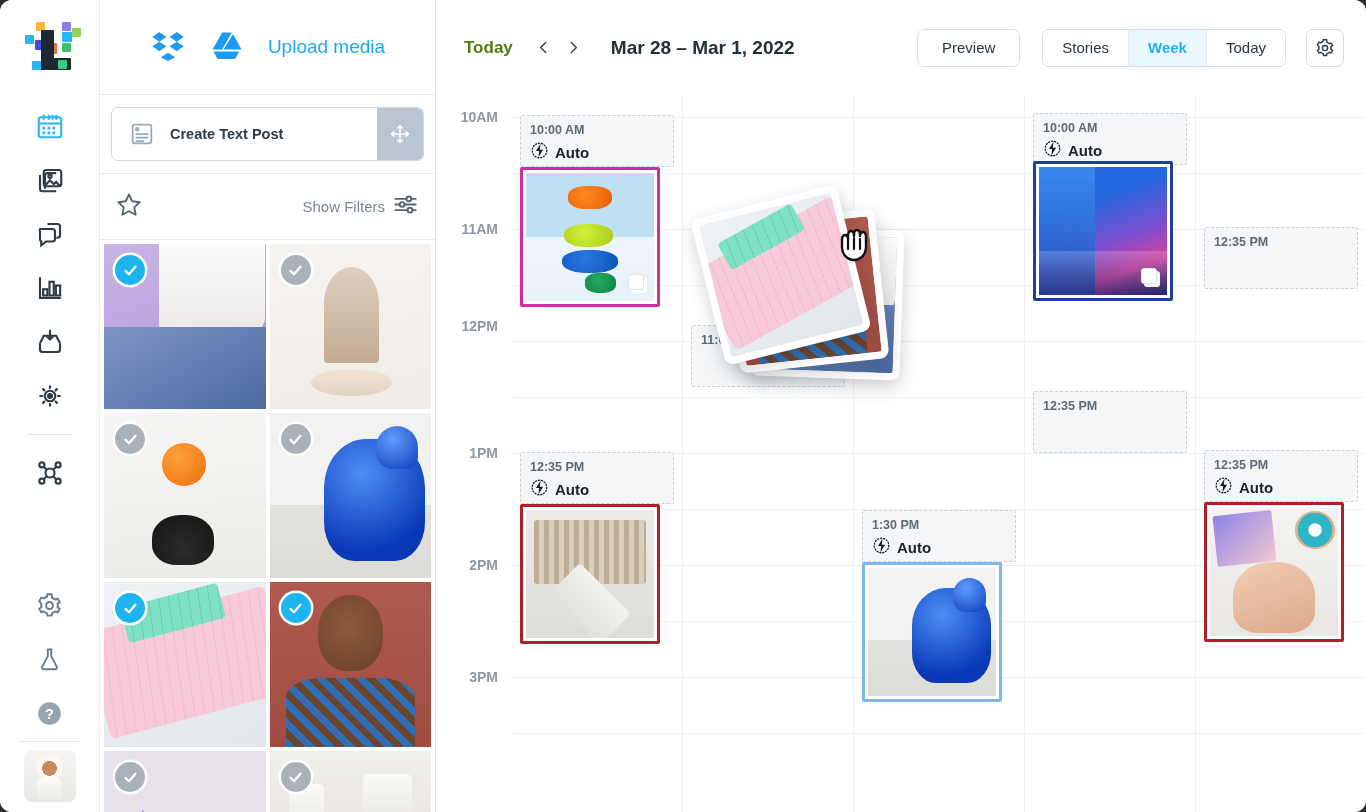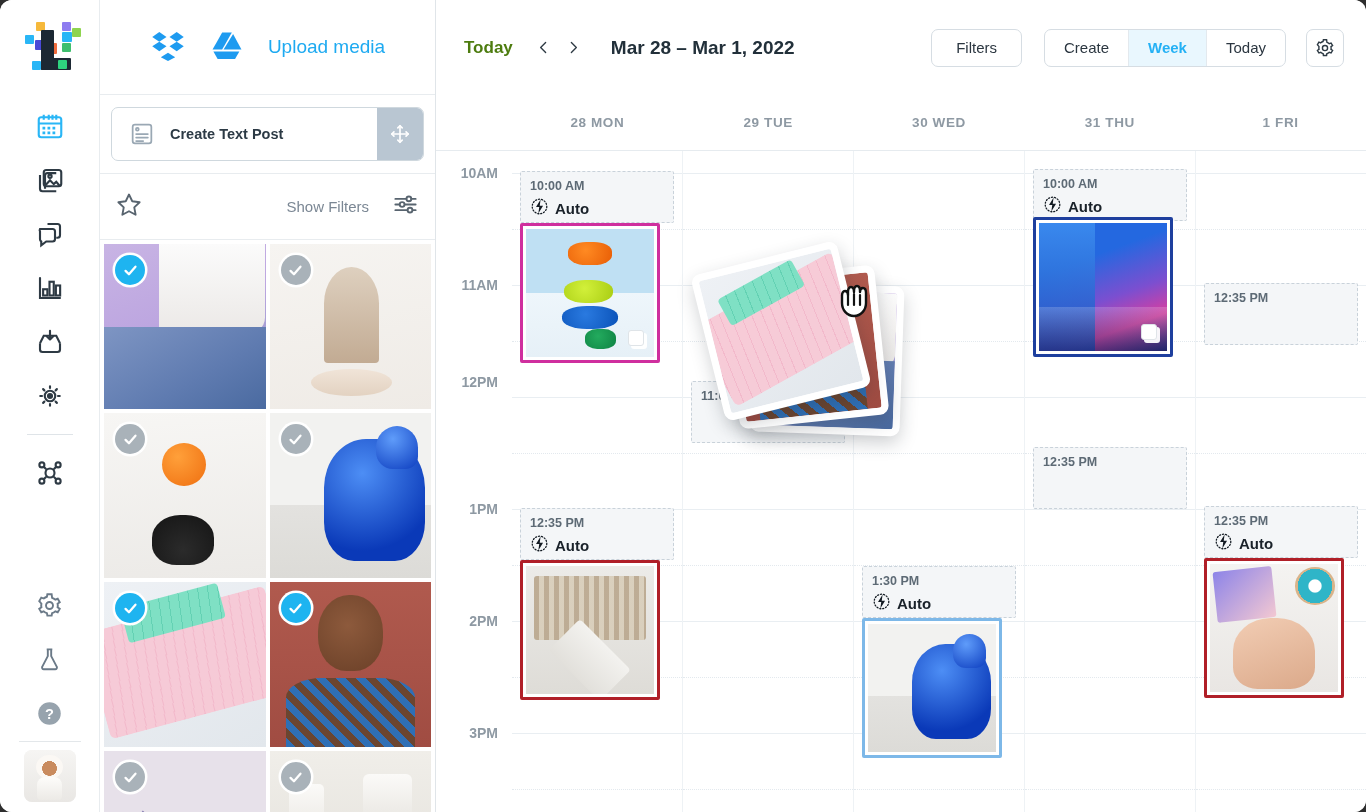--- a/index.html
+++ b/index.html
@@ -61,21 +61,21 @@
     cursor: pointer;
   }
   .ctp-icon { margin-left: 16px; margin-right: 14px; display: flex; }
   .ctp-label { font-size: 14.5px; font-weight: bold; color: #2c3a45; flex: 1; }
   .ctp-drag {
     width: 46px; align-self: stretch; background: #b9c6d2;
     display: flex; align-items: center; justify-content: center; cursor: grab;
   }
   .filter-bar {
     height: 66px; display: flex; align-items: center; padding: 0 16px 0 14px;
-    border-bottom: 1px solid #e8ecef; gap: 23px;
+    border-bottom: 1px solid #e8ecef; gap: 7px;
   }
   .filter-spacer { flex: 1; }
   .show-filters { font-size: 15px; color: #7b8794; cursor: pointer; }
   .media-grid {
     flex: 1; overflow: hidden; display: grid;
     grid-template-columns: 1fr 1fr; gap: 4px; padding: 4px 4px 0 4px;
     align-content: start;
   }
   .tile { position: relative; height: 165px; overflow: hidden; background:#eee; }
   .tile .chk {
@@ -503,44 +503,34 @@
             <path d="M15 5l-7 7 7 7"></path>
           </svg>
       </span>
       <span class="navarrow">
         <svg width="17" height="17" viewBox="0 0 24 24" fill="none" stroke="#2e3a44" stroke-width="1.9" stroke-linecap="round" stroke-linejoin="round">
             <path d="M9 5l7 7-7 7"></path>
           </svg>
       </span>
       <span class="daterange">Mar 28 – Mar 1, 2022</span>
       <span class="cal-head-spacer"></span>
-      <span class="btn-stories">Filters</span>
+      <span class="btn-stories">Preview</span>
       <span class="seg" id="view-switcher">
-          <span class="seg-item">Create</span>
+          <span class="seg-item">Stories</span>
           <span class="seg-item active">Week</span>
           <span class="seg-item">Today</span>
         </span>
       <span class="gear-btn">
         <svg width="20" height="20" viewBox="0 0 24 24" fill="none" stroke="#2e3a44" stroke-width="1.7">
           <circle cx="12" cy="12" r="3.1"></circle>
           <path d="M19.2 13.6a7.6 7.6 0 0 0 0-3.2l1.9-1.3-1.8-3.1-2.2.8a7.6 7.6 0 0 0-2.8-1.6L13.9 2h-3.8l-.4 2.2a7.6 7.6 0 0 0-2.8 1.6l-2.2-.8-1.8 3.1L4.8 10.4a7.6 7.6 0 0 0 0 3.2l-1.9 1.3 1.8 3.1 2.2-.8a7.6 7.6 0 0 0 2.8 1.6l.4 2.2h3.8l.4-2.2a7.6 7.6 0 0 0 2.8-1.6l2.2.8 1.8-3.1z"></path>
         </svg>
       </span>
     </div>
 
-    <div class="dayrow">
-      <div class="gutter-head"></div>
-      <div style="flex:1;display:flex" id="day-names">
-          <div class="dayname">28 MON</div>
-          <div class="dayname">29 TUE</div>
-          <div class="dayname">30 WED</div>
-          <div class="dayname">31 THU</div>
-          <div class="dayname">1 FRI</div>
-        </div>
-    </div>
 
     <div class="grid-wrap">
       <div class="gutter" id="gutter">
           <div class="hourlabel" style="top: 22px;">10AM</div>
           <div class="hourlabel" style="top: 134px;">11AM</div>
           <div class="hourlabel" style="top: 231px;">12PM</div>
           <div class="hourlabel" style="top: 358px;">1PM</div>
           <div class="hourlabel" style="top: 470px;">2PM</div>
           <div class="hourlabel" style="top: 582px;">3PM</div>
         </div>

